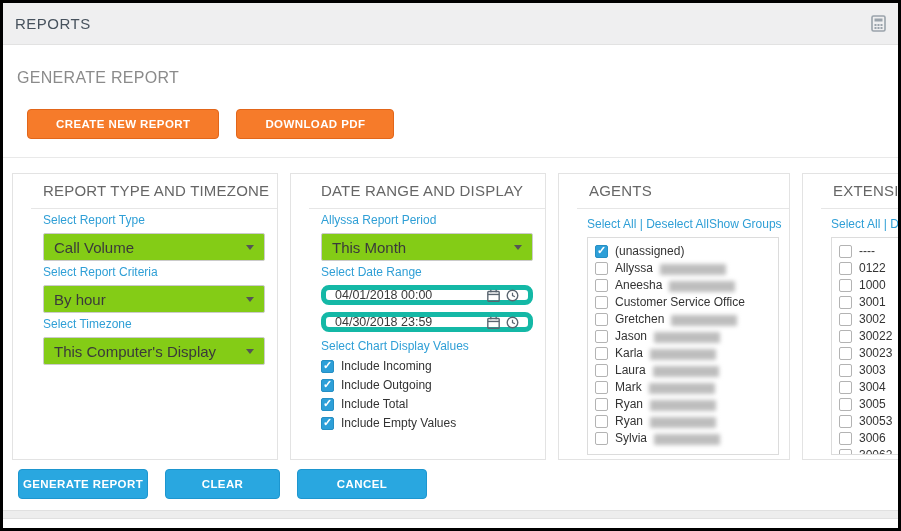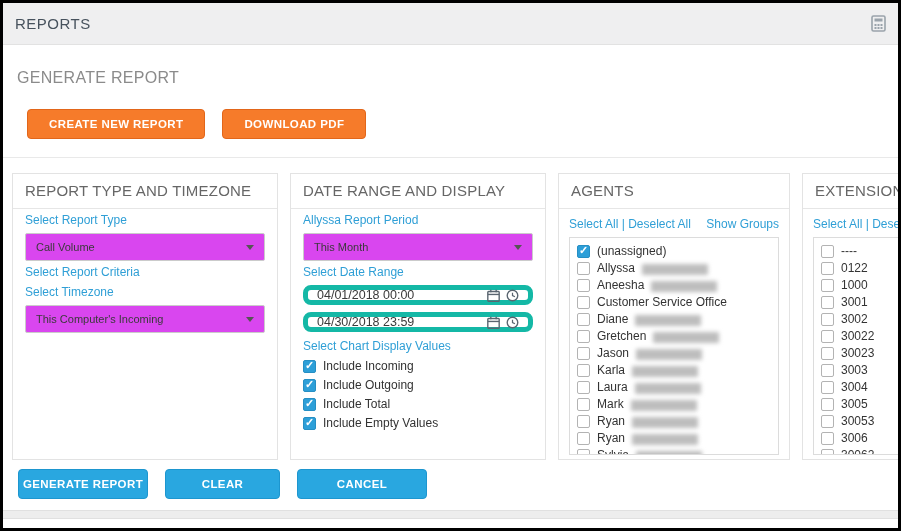--- a/index.html
+++ b/index.html
@@ -7,31 +7,31 @@
   .frame { width: 901px; height: 531px; border: 3px solid #000; background: #fff; overflow: hidden; position: relative; }
 
   
   .topbar { height: 42px; background: #efeff0; border-bottom: 1px solid #e2e2e2; display: flex; align-items: center; justify-content: space-between; padding: 0 12px; }
   .topbar-title { color: #47525d; font-size: 15px; letter-spacing: .5px; }
   .calc-icon svg { display: block; }
 
   
   .gen-title { color: #8b8b8b; font-size: 16px; letter-spacing: .3px; margin: 24px 14px 0; }
   .btn-row { display: flex; gap: 17px; margin: 22px 0 0 24px; }
-  .btn { border-radius: 4px; color: #fff; font-weight: bold; font-size: 11.5px; letter-spacing: .4px; height: 30px; display: inline-flex; align-items: center; justify-content: center; cursor: pointer; padding: 0 21px; white-space: nowrap; }
+  .btn { border-radius: 4px; color: #fff; font-weight: bold; font-size: 11.5px; letter-spacing: .4px; height: 30px; display: inline-flex; align-items: center; justify-content: center; cursor: pointer; padding: 0 28px; white-space: nowrap; }
   .btn-orange { background: #f67b2a; border: 1px solid #e2661a; }
   .divider { border-top: 1px solid #e9e9e9; margin-top: 18px; }
 
   
   .panels { display: flex; gap: 12px; margin: 15px 0 0 9px; align-items: stretch; }
-  .panel { flex: none; background: #fff; border: 1px solid #e3e3e3; height: 287px; overflow: hidden; }
+  .panel { flex: none; background: #fff; border: 1px solid #e3e3e3; height: 287px; overflow: hidden; padding-left: 18px; }
   .panel-title { font-size: 15px; color: #666; padding: 8px 12px 9px; border-bottom: 1px solid #e6e6e6; letter-spacing: .2px; white-space: nowrap; }
   .panel-body { padding: 0 12px; }
   .blue-label { color: #2f9fd6; font-size: 12px; margin: 4px 0 6px; }
-  .select { height: 28px; background: #d946ef; border: 1px solid #cbcbcb; border-radius: 2px; display: flex; align-items: center; justify-content: space-between; padding: 0 10px; font-size: 11px; color: #3a3a3a; cursor: pointer; }
+  .select { height: 28px; background: #84cc16; border: 1px solid #cbcbcb; border-radius: 2px; display: flex; align-items: center; justify-content: space-between; padding: 0 10px; font-size: 15px; color: #3a3a3a; cursor: pointer; }
   .caret { width: 0; height: 0; border-left: 4px solid transparent; border-right: 4px solid transparent; border-top: 5px solid #555; }
   .date-input { height: 20px; background: #fff; border: 5px solid #14b8a6; border-radius: 8px; display: flex; align-items: center; padding: 0 9px; font-size: 12.5px; color: #3a3a3a; margin-bottom: 7px; }
   .date-icons { margin-left: auto; display: flex; gap: 6px; align-items: center; }
   .date-icons svg { display: block; cursor: pointer; }
 
   .cb-row { display: flex; align-items: flex-end; gap: 7px; font-size: 12px; color: #333; margin: 5px 0; white-space: nowrap; }
   .cb { width: 13px; height: 13px; flex: none; border: 1px solid #b3b3b3; background: #fff; border-radius: 2px; position: relative; cursor: pointer; }
   .cb.checked { background: #2d9fd8; border-color: #268fc4; }
   .cb.checked::after { content: "\2713"; position: absolute; left: 1px; top: -2px; color: #fff; font-size: 11px; font-weight: bold; }
 
@@ -87,23 +87,27 @@
 
     <div class="panel" style="width:266px">
       <div class="panel-title">REPORT TYPE AND TIMEZONE</div>
       <div class="panel-body">
         <div class="blue-label">Select Report Type</div>
         <div class="select">
           <span>Call Volume</span>
           <span class="caret"></span>
         </div>
         <div class="blue-label">Select Report Criteria</div>
+        <div class="select">
+          <span>By hour</span>
+          <span class="caret"></span>
+        </div>
         <div class="blue-label">Select Timezone</div>
         <div class="select">
-          <span>This Computer's Incoming</span>
+          <span>This Computer's Display</span>
           <span class="caret"></span>
         </div>
       </div>
     </div>
 
     <div class="panel" style="width:256px">
       <div class="panel-title">DATE RANGE AND DISPLAY</div>
       <div class="panel-body">
         <div class="blue-label">Allyssa Report Period</div>
         <div class="select">
@@ -193,25 +197,20 @@
           <span class="cb"></span>
           <span>Aneesha</span>
           <span class="blur-name"></span>
         </div>
         <div class="cb-row">
           <span class="cb"></span>
           <span>Customer Service Office</span>
         </div>
         <div class="cb-row">
           <span class="cb"></span>
-          <span>Diane</span>
-          <span class="blur-name"></span>
-        </div>
-        <div class="cb-row">
-          <span class="cb"></span>
           <span>Gretchen</span>
           <span class="blur-name"></span>
         </div>
         <div class="cb-row">
           <span class="cb"></span>
           <span>Jason</span>
           <span class="blur-name"></span>
         </div>
         <div class="cb-row">
           <span class="cb"></span>

